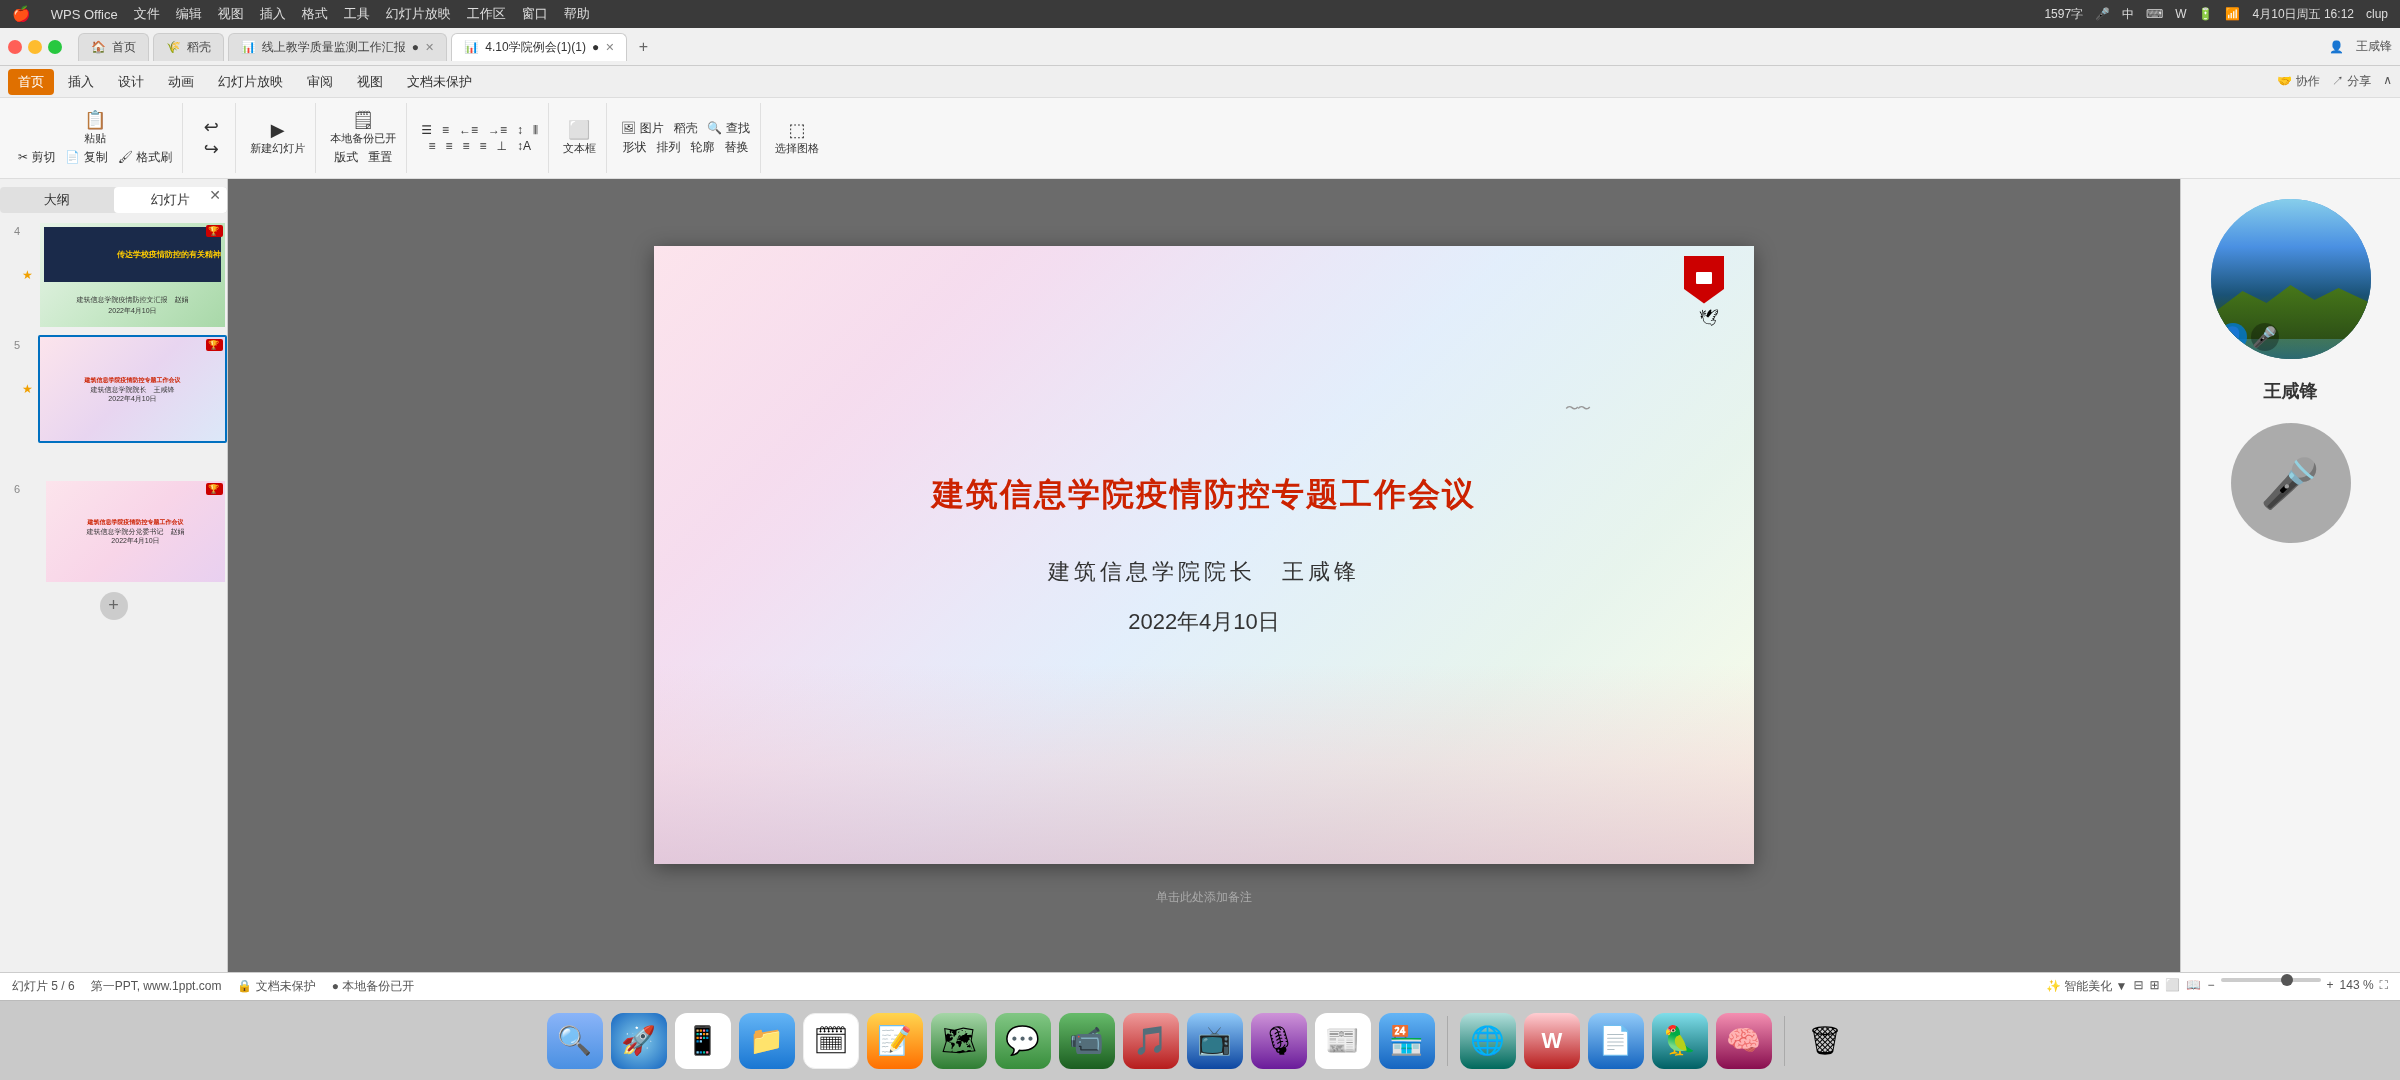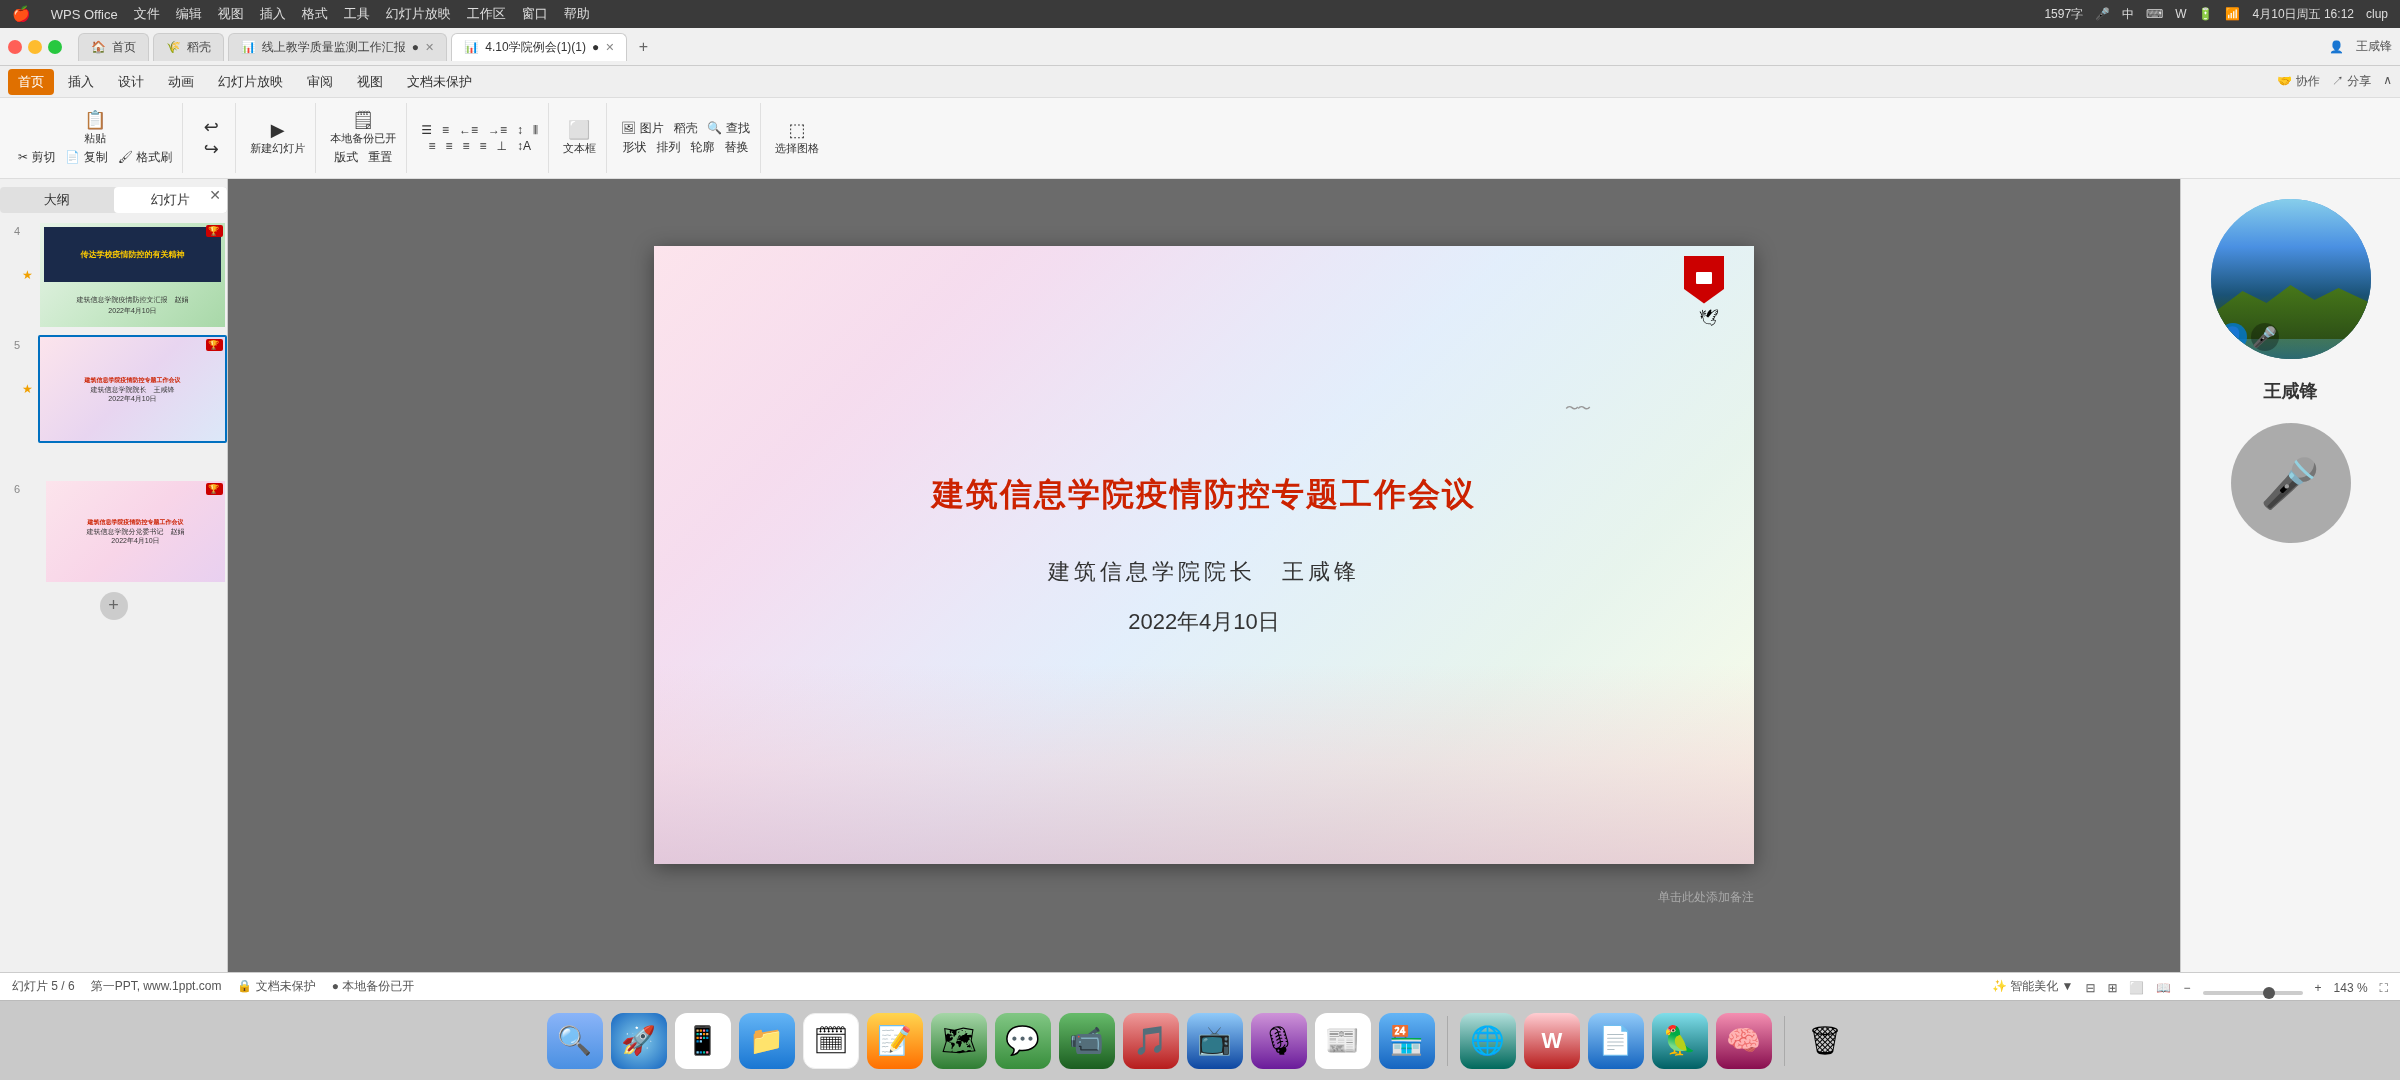--- a/index.html
+++ b/index.html
@@ -380,22 +380,22 @@
       align-items: center;
       padding: 0 12px;
       font-size: 12px;
       color: #555;
       gap: 16px;
       flex-shrink: 0;
     }
     .status-right {
       margin-left: auto;
       display: flex;
-      align-items: flex-end;
-      gap: 12px;
+      align-items: flex-start;
+      gap: 6px;
     }
     .zoom-slider {
       width: 100px;
       height: 4px;
       background: #ccc;
       border-radius: 2px;
       position: relative;
     }
     .zoom-thumb {
       position: absolute;
@@ -719,21 +719,21 @@
       <div class="slide-panel-tab active">幻灯片</div>
     </div>
     <span class="panel-close">✕</span>
 
     <div class="slide-item">
       <div class="slide-number">4</div>
       <span class="slide-star" style="color:#f0a000;">★</span>
       <div class="slide-thumb" style="margin-left:14px;">
         <div class="slide-thumb-inner">
           <div class="thumb-4">
-            <div style="background:#1a2a4a;width:100%;height:60%;display:flex;align-items:center;justify-content:center;">
+            <div style="background:#1a2a4a;width:100%;height:60%;display:flex;align-items:center;justify-content:flex-end;">
               <span style="font-size:8px;color:#ffcc00;font-weight:bold;">传达学校疫情防控的有关精神</span>
             </div>
             <div style="height:40%;display:flex;flex-direction:column;align-items:center;justify-content:center;gap:2px;">
               <span class="thumb-text">建筑信息学院疫情防控文汇报　赵娟</span>
               <span class="thumb-text">2022年4月10日</span>
             </div>
           </div>
           <div class="slide-badge">🏆</div>
         </div>
       </div>
@@ -802,21 +802,21 @@
         </div>
 
         <div class="slide-content">
           <div class="slide-title-text">建筑信息学院疫情防控专题工作会议</div>
           <div class="slide-subtitle">建筑信息学院院长　王咸锋</div>
           <div class="slide-date">2022年4月10日</div>
         </div>
       </div>
     </div>
 
-    <div style="width:1100px;margin-top:23px;text-align:right;">
+    <div style="width:1100px;margin-top:23px;text-align:center;">
       <span style="font-size:12px;color:#aaa;">单击此处添加备注</span>
     </div>
   </div>
 
   <div class="right-panel">
 
     <div class="avatar-large">
       <div class="avatar-landscape">
         <div class="avatar-mountains"></div>
 

